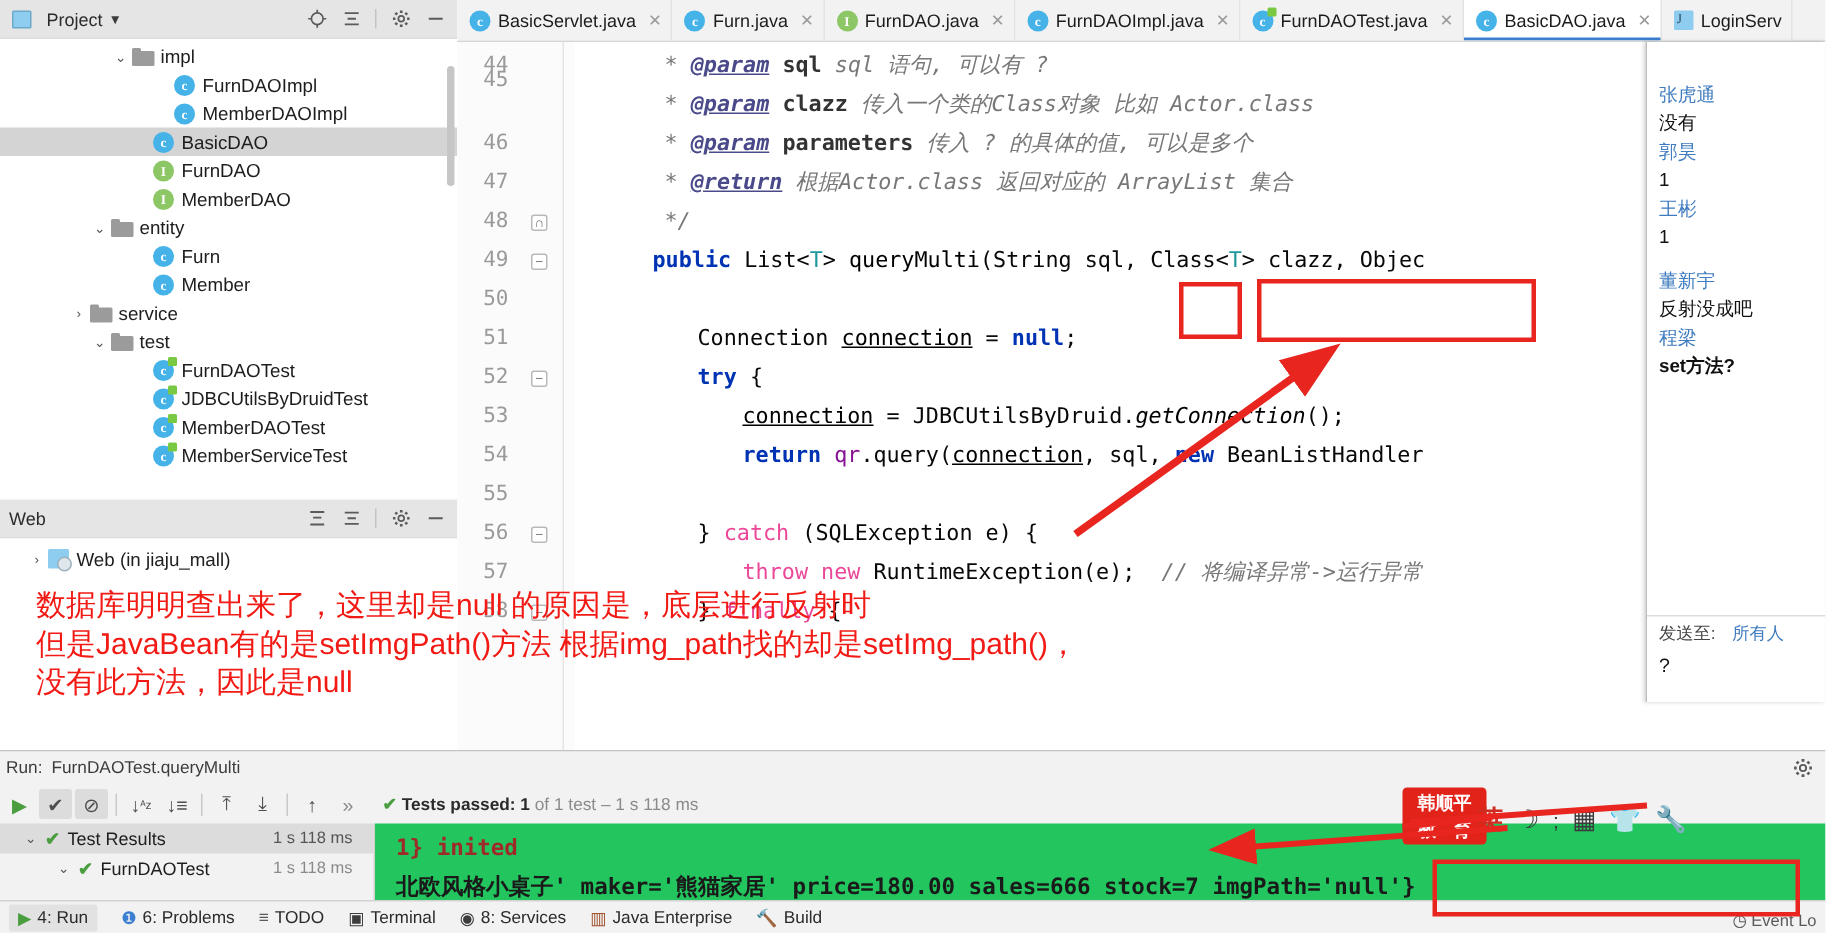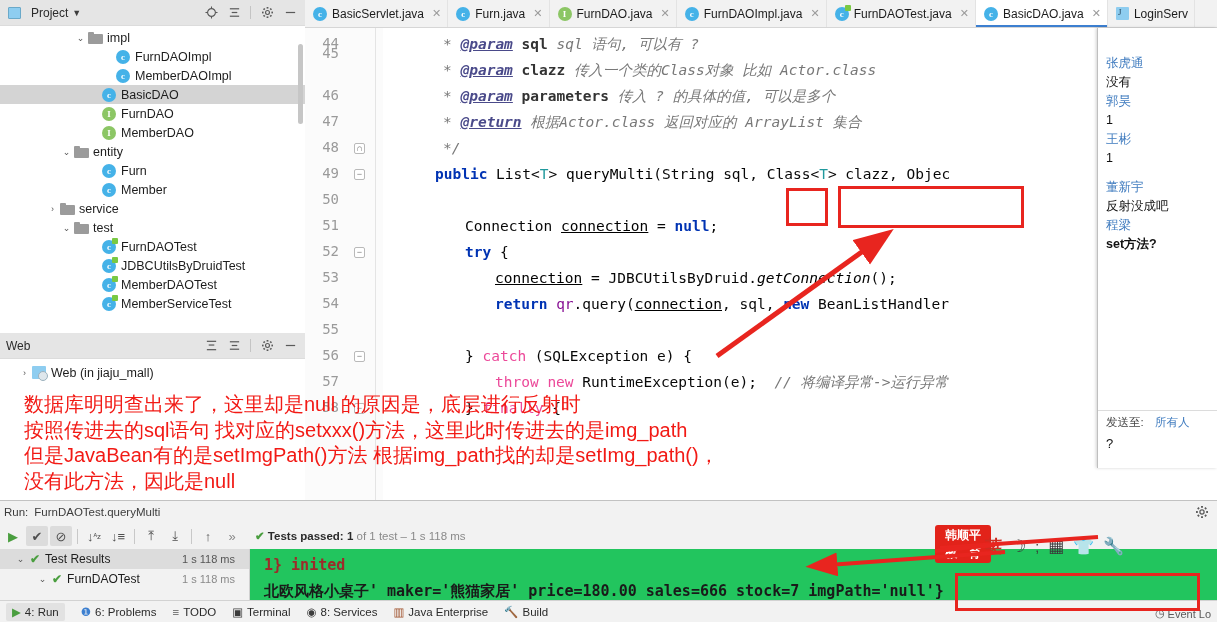--- a/index.html
+++ b/index.html
@@ -472,21 +472,20 @@
       <div class="send-to">
         <span>发送至:</span>
         <b>所有人</b>
       </div>
       <div style="margin-top:6px;font-size:13px;color:#111">?</div>
     </div>
   </div>
 
   <div id="annot">
     <div>数据库明明查出来了，这里却是null 的原因是，底层进行反射时</div>
-    <div>按照传进去的sql语句 找对应的setxxx()方法，这里此时传进去的是img_path</div>
     <div>但是JavaBean有的是setImgPath()方法 根据img_path找的却是setImg_path()，</div>
     <div>没有此方法，因此是null</div>
   </div>
 
   <div id="runpanel">
     <div id="run-head">
       <span class="crumb">Run:</span>
       <span class="crumb mut" style="margin-left:6px">FurnDAOTest.queryMulti</span>
       <span id="run-gear">
         <svg width="14" height="14" viewBox="0 0 16 16">

